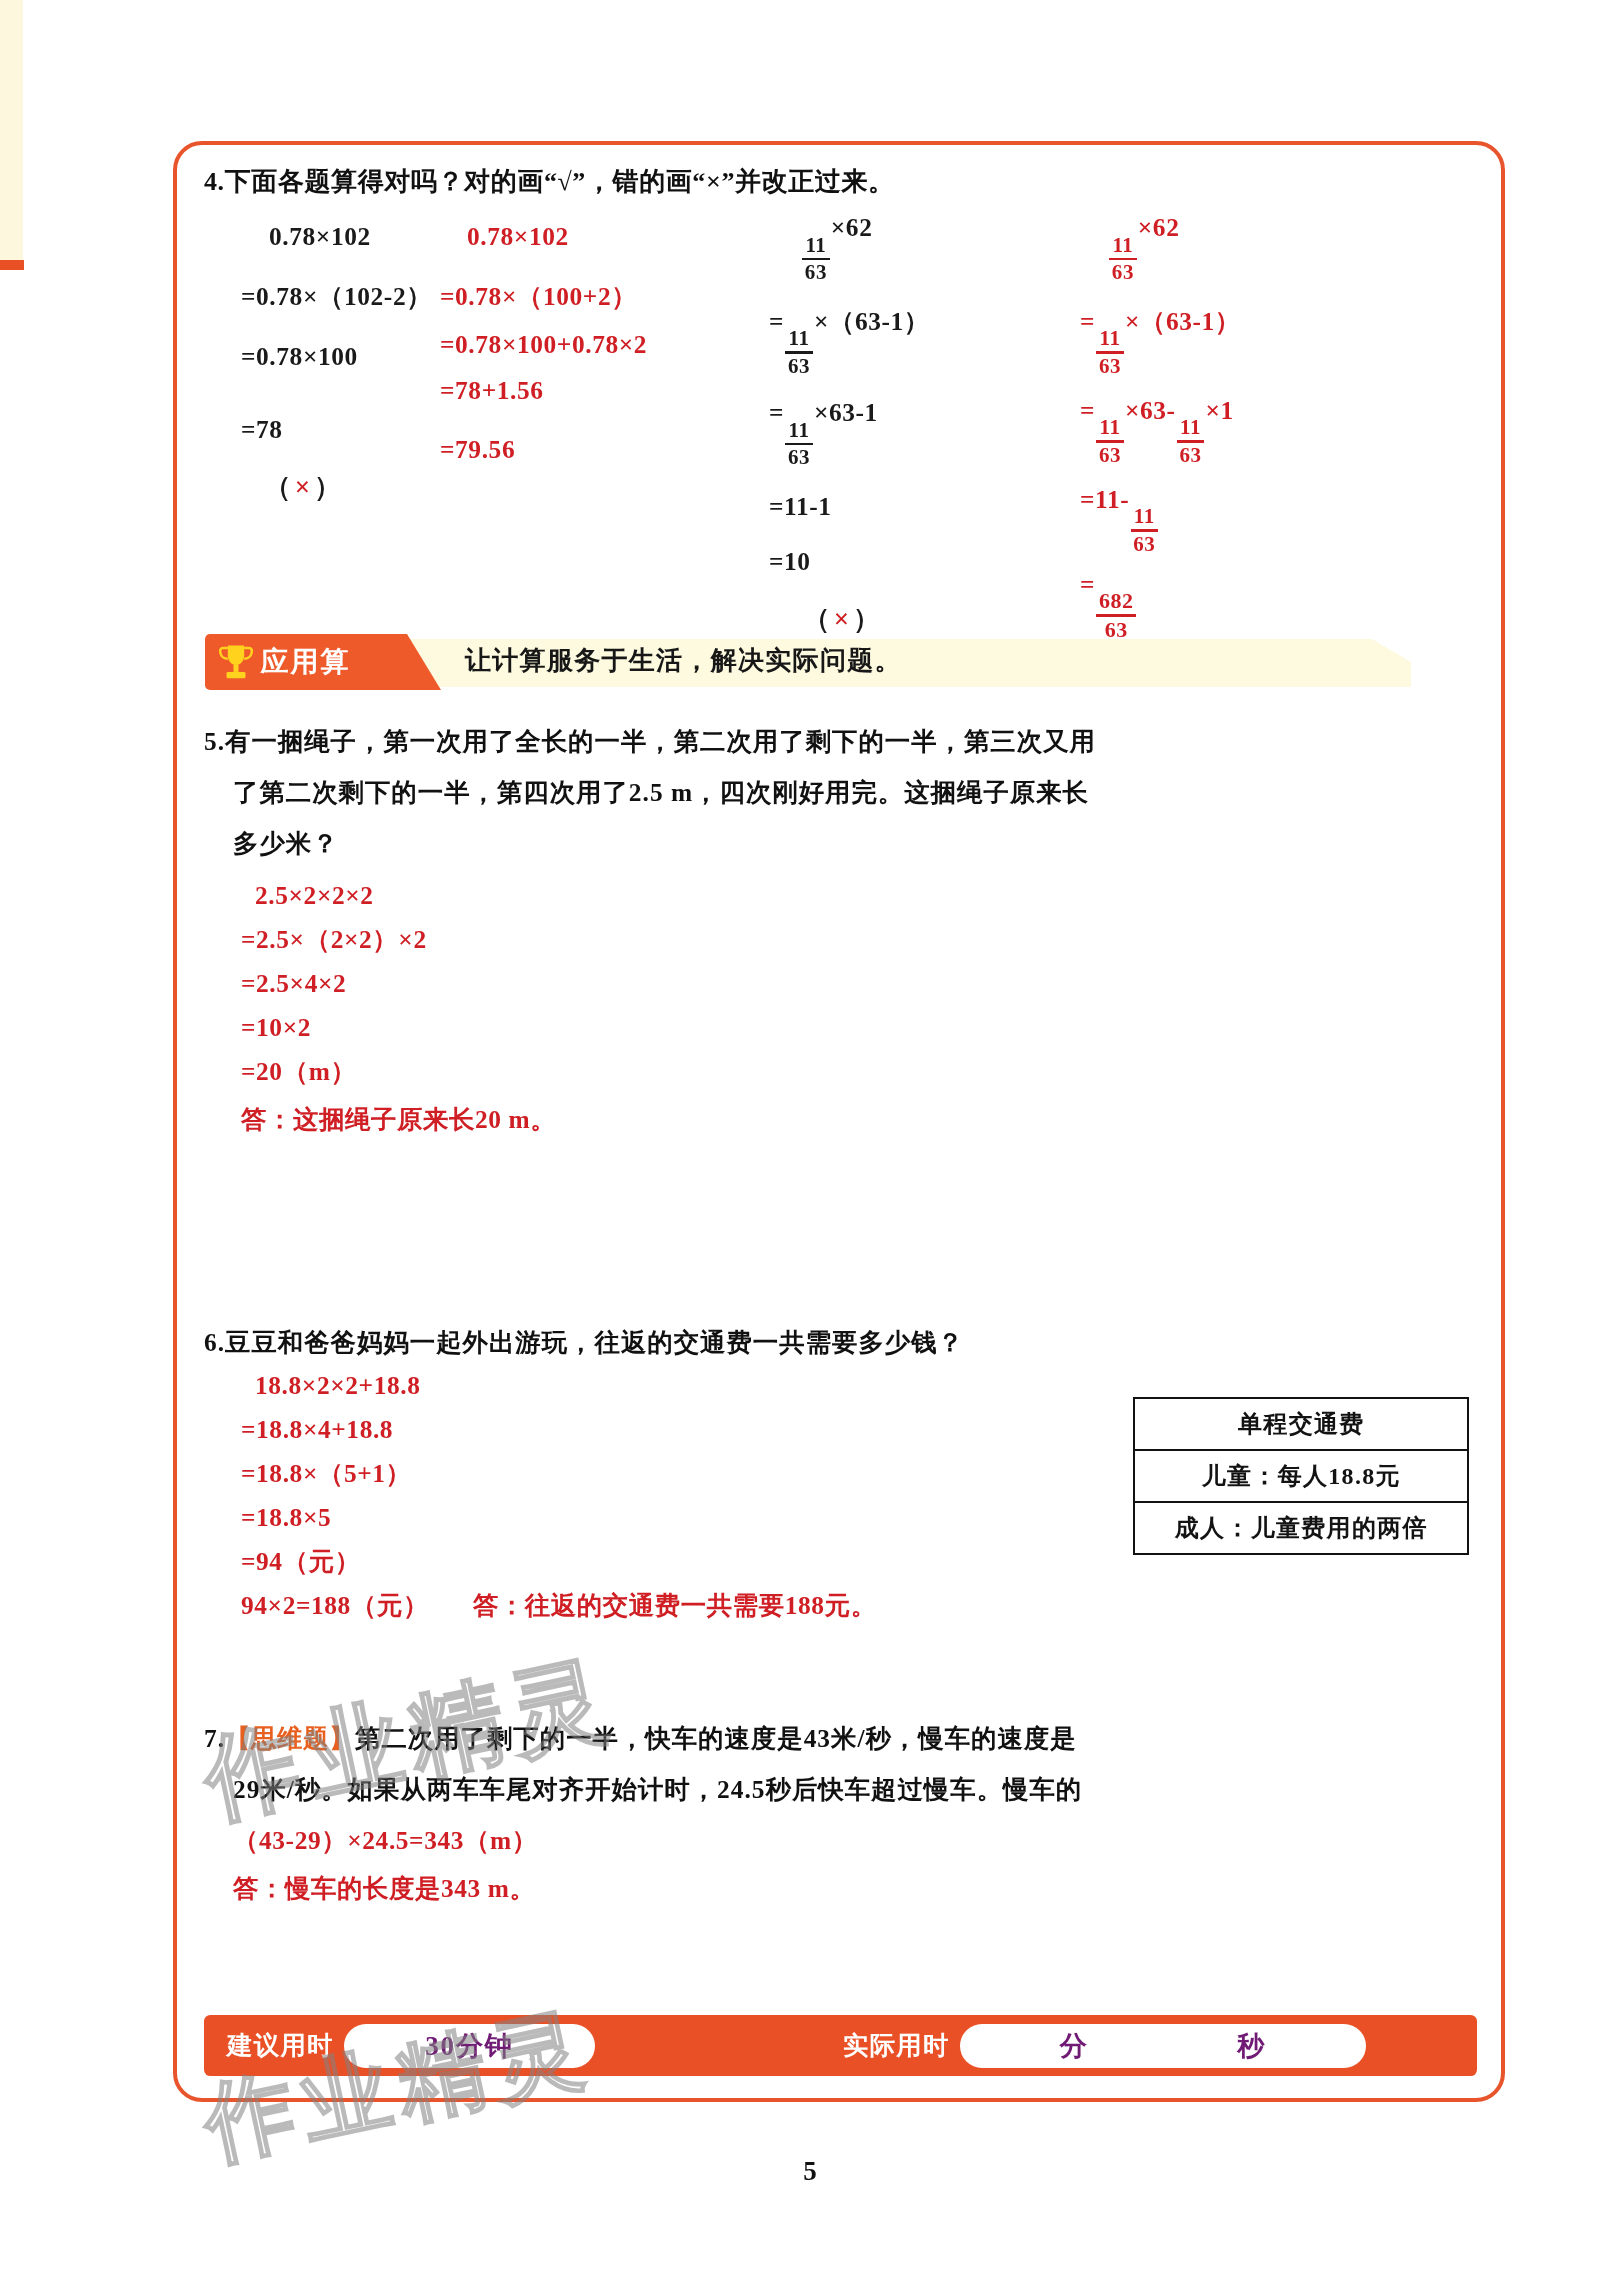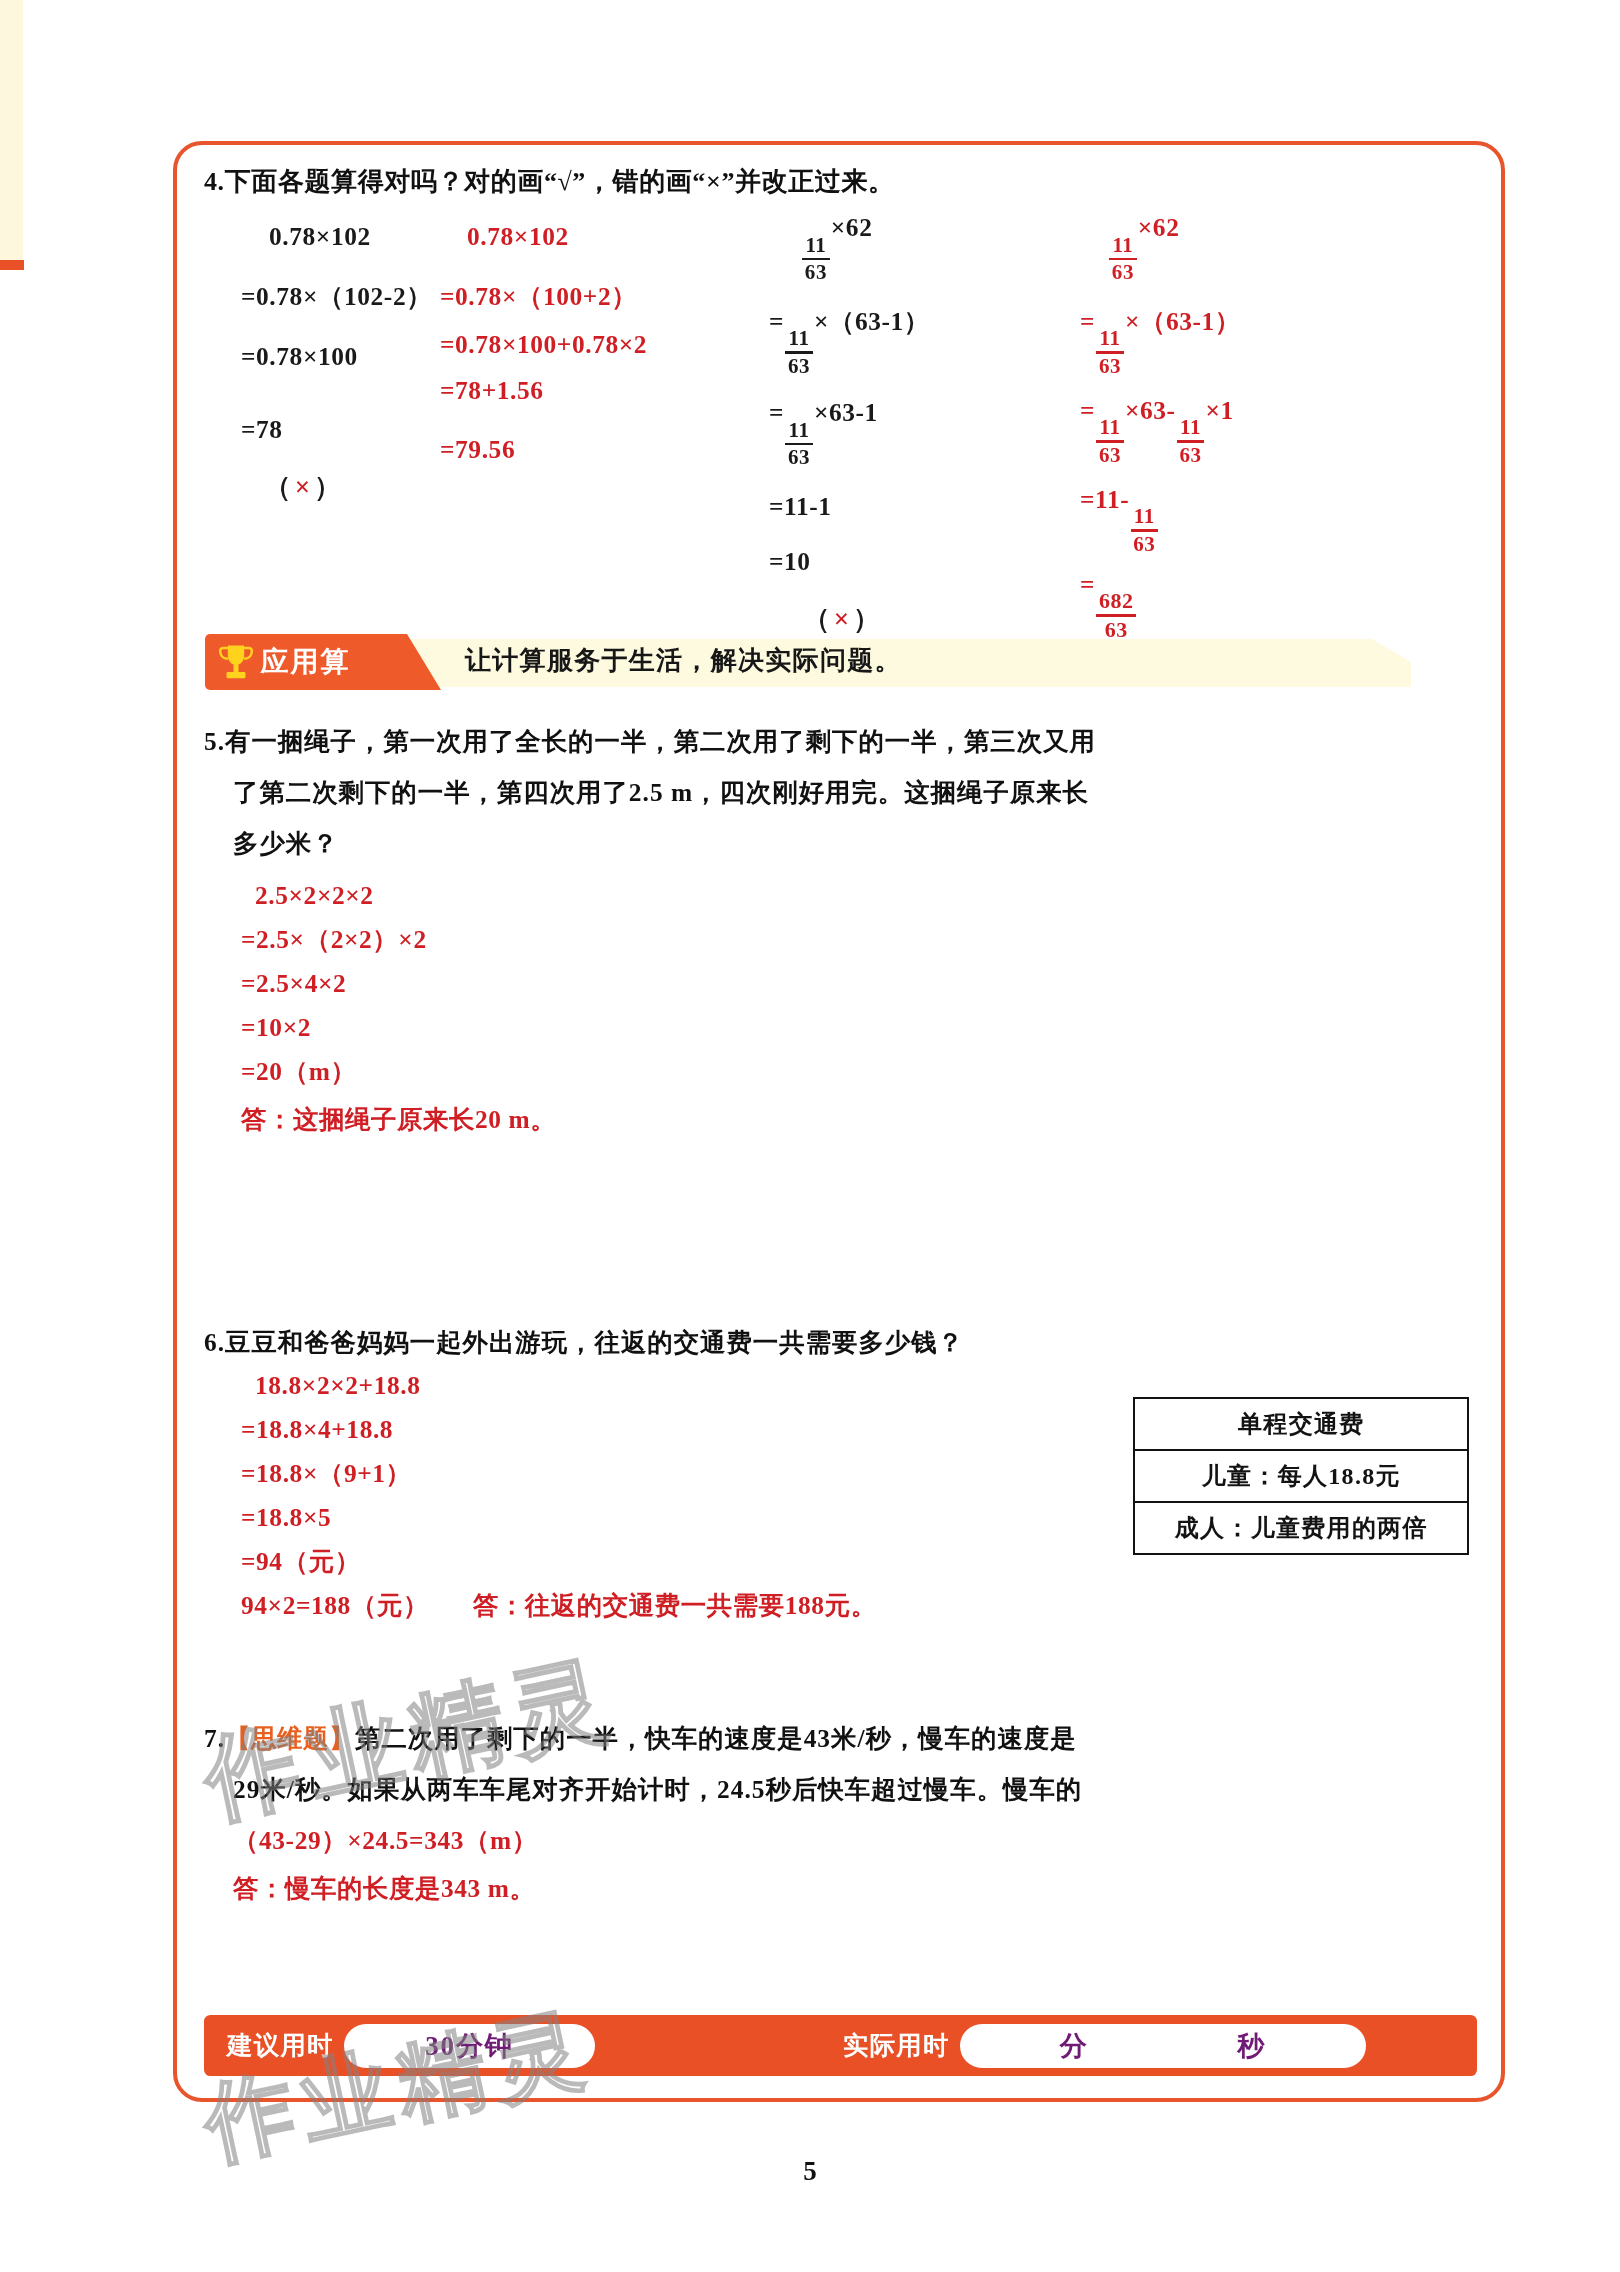--- a/index.html
+++ b/index.html
@@ -317,21 +317,21 @@
       </tr>
       <tr>
         <td>成人：儿童费用的两倍</td>
       </tr>
     </tbody>
         </table>
 
     <div class="q6steps">
       <div class="line r" style="margin-left:14px;">18.8×2×2+18.8</div>
       <div class="line r">=18.8×4+18.8</div>
-      <div class="line r">=18.8×（9+1）</div>
+      <div class="line r">=18.8×（5+1）</div>
       <div class="line r">=18.8×5</div>
       <div class="line r">=94（元）</div>
       <div class="ansrow">
         <span>94×2=188（元）</span><span class="gap"></span><span>答：往返的交通费一共需要188元。</span>
       </div>
     </div>
   </div>
 
   <div id="q7">
     <div class="wrapline">

